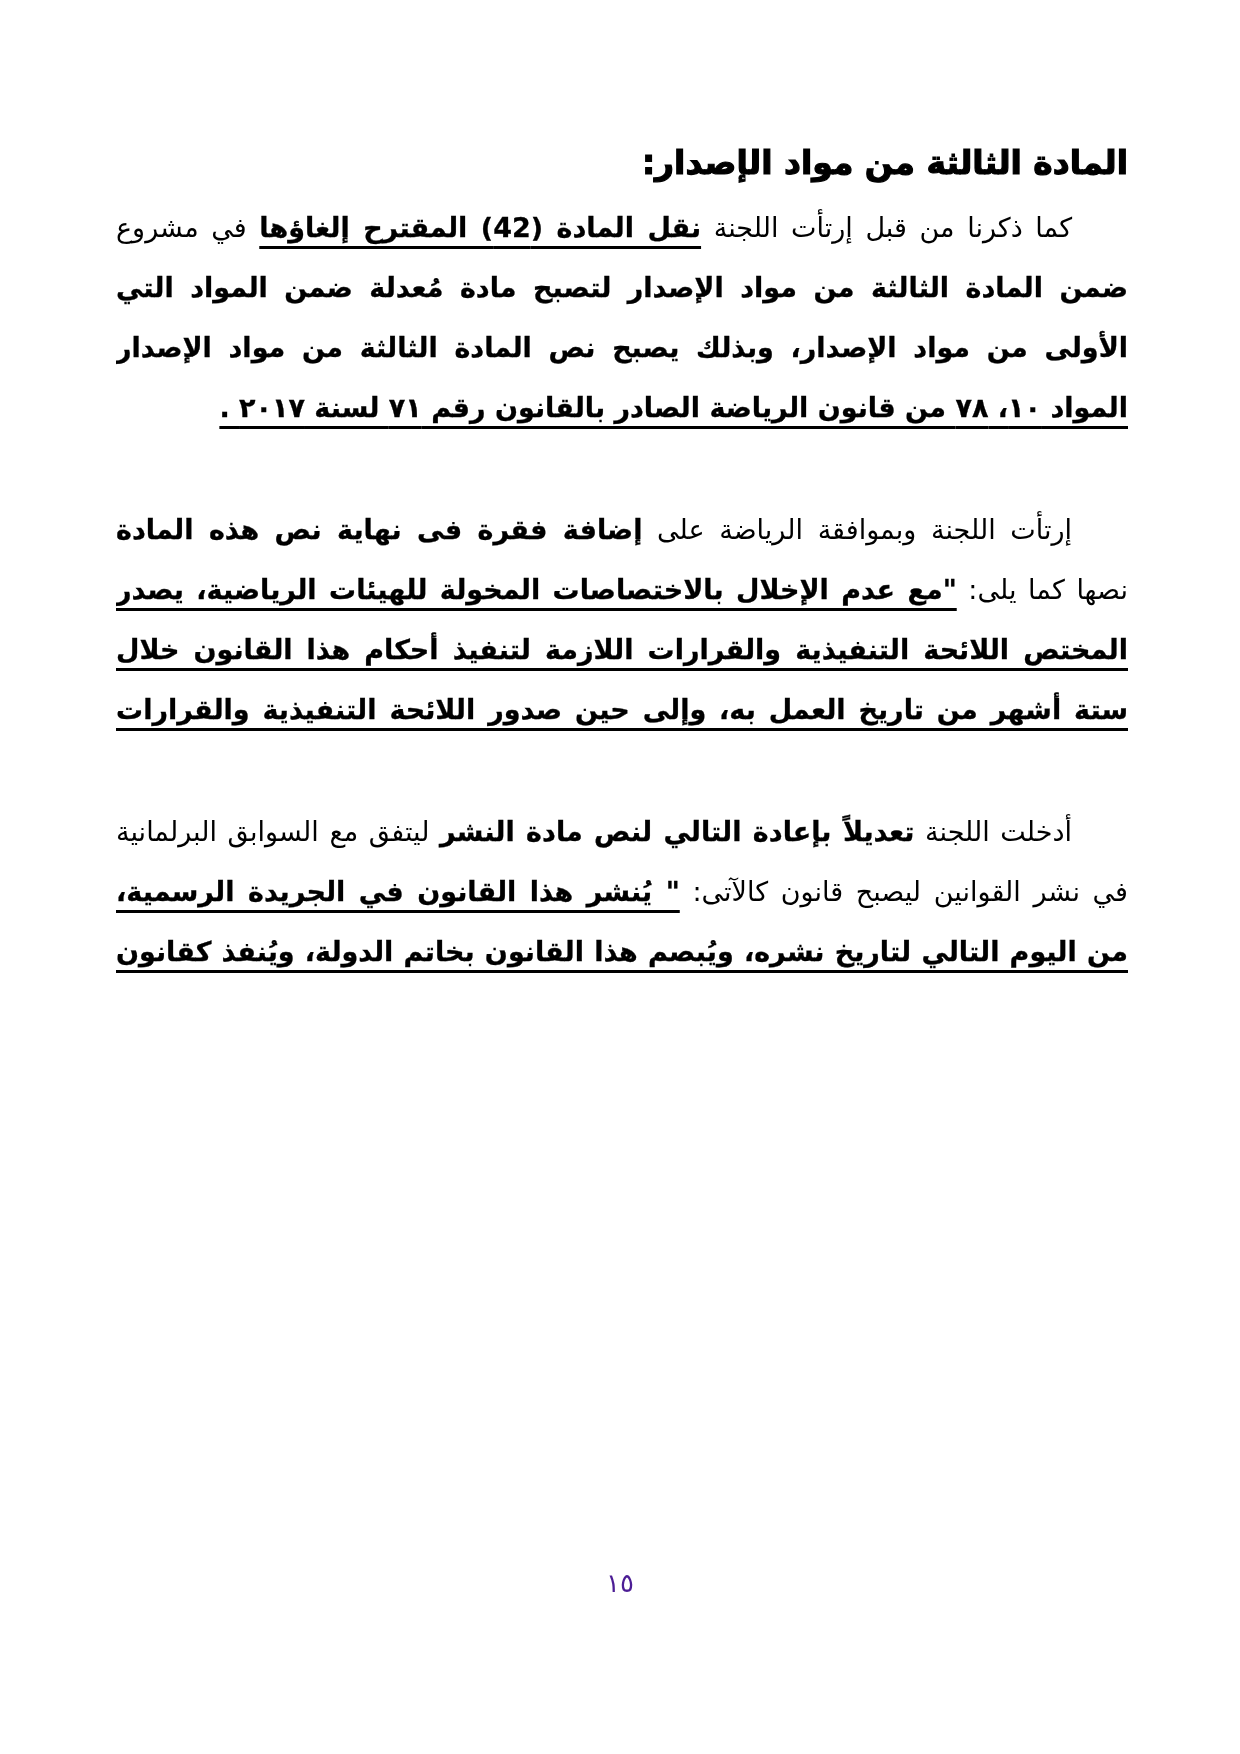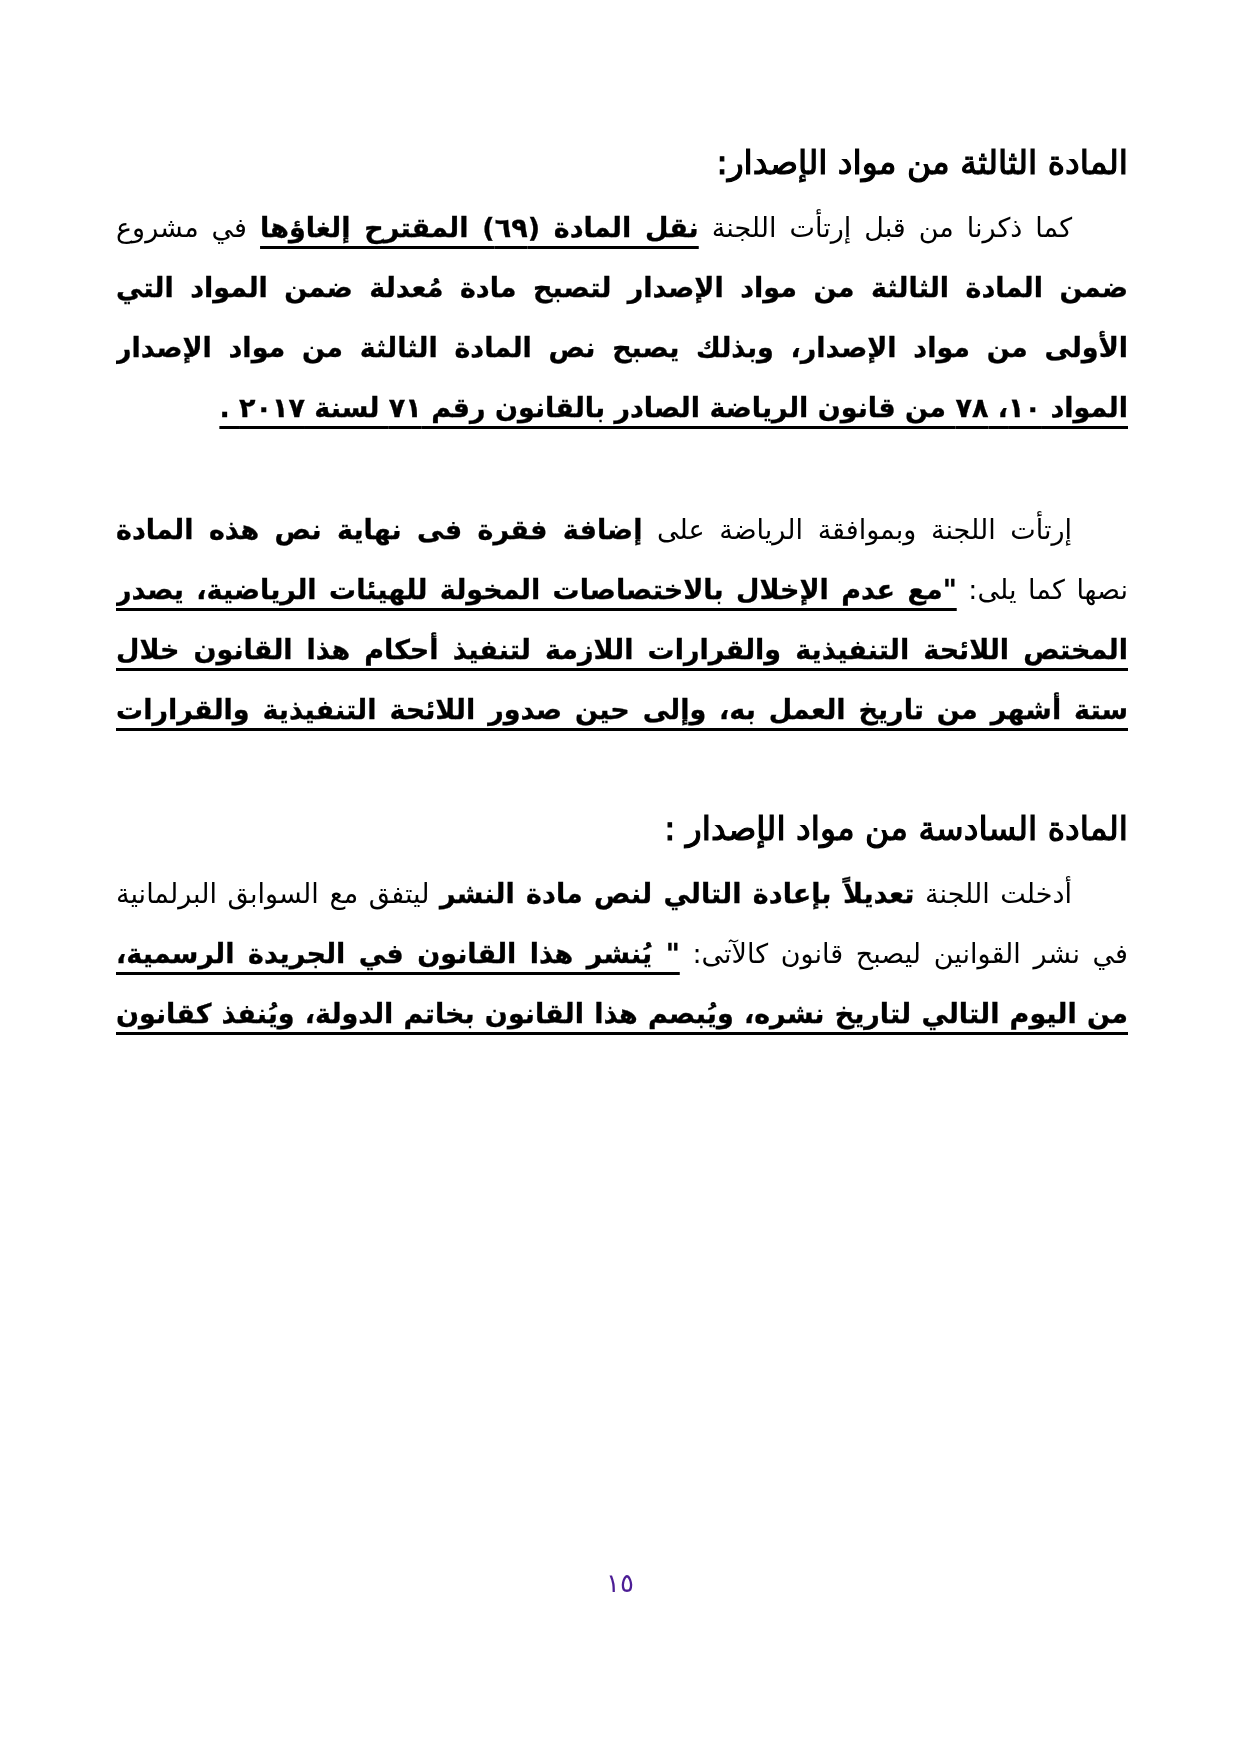--- a/index.html
+++ b/index.html
@@ -15,21 +15,21 @@
     overflow: hidden;
     font-family: "DejaVu Sans", sans-serif;
     color: #000000;
   }
   .content {
     direction: rtl;
     padding: 136px 112px 0 116px;
   }
   .heading {
     font-size: 33px;
-    font-weight: normal;
+    font-weight: bold;
     line-height: 54px;
     text-align: right;
     color: #000;
     -webkit-text-stroke: 1.2px #000;
     letter-spacing: -0.5px;
     margin: 0;
   }
   .paragraph {
     margin: 8px 0 62px 0;
   }
@@ -77,32 +77,31 @@
     color: #4c1d95;
   }
 </style>
 </head>
 <body>
 
 <div class="page">
   <div class="content">
       <div class="heading">المادة الثالثة من مواد الإصدار:</div>
       <div class="paragraph">
-        <div class="line justify indent"><span class="seg normal">كما ذكرنا من قبل إرتأت اللجنة </span><span class="seg bold-underline">نقل المادة (٦٩) المقترح إلغاؤها</span><span class="seg normal"> في مشروع الحكومة</span></div>
+        <div class="line justify indent"><span class="seg normal">كما ذكرنا من قبل إرتأت اللجنة </span><span class="seg bold-underline">نقل المادة (42) المقترح إلغاؤها</span><span class="seg normal"> في مشروع الحكومة</span></div>
         <div class="line justify"><span class="seg bold">ضمن المادة الثالثة من مواد الإصدار لتصبح مادة مُعدلة ضمن المواد التي تضمنتها المادة</span></div>
         <div class="line justify"><span class="seg bold">الأولى من مواد الإصدار، وبذلك يصبح نص المادة الثالثة من مواد الإصدار كالآتى: </span></div>
         <div class="line right"><span class="seg bold-underline">المواد ١٠، ٧٨ من قانون الرياضة الصادر بالقانون رقم ٧١ لسنة ٢٠١٧ .</span></div>
       </div>
       <div class="paragraph">
         <div class="line justify indent"><span class="seg normal">إرتأت اللجنة وبموافقة الرياضة على </span><span class="seg bold">إضافة فقرة فى نهاية نص هذه المادة ليصبح</span></div>
         <div class="line justify"><span class="seg normal">نصها كما يلى: </span><span class="seg bold-underline">"مع عدم الإخلال بالاختصاصات المخولة للهيئات الرياضية، يصدر الوزير</span></div>
         <div class="line justify"><span class="seg bold-underline">المختص اللائحة التنفيذية والقرارات اللازمة لتنفيذ أحكام هذا القانون خلال مدة لا تجاوز</span></div>
         <div class="line justify"><span class="seg bold-underline">ستة أشهر من تاريخ العمل به، وإلى حين صدور اللائحة التنفيذية والقرارات المُشار إليها</span></div>
       </div>
-      <div class="heading">المادة السادسة من مواد الإصدار :</div>
       <div class="paragraph">
         <div class="line justify indent"><span class="seg normal">أدخلت اللجنة </span><span class="seg bold">تعديلاً بإعادة التالي لنص مادة النشر</span><span class="seg normal"> ليتفق مع السوابق البرلمانية</span></div>
         <div class="line justify"><span class="seg normal">في نشر القوانين ليصبح قانون كالآتى: </span><span class="seg bold-underline">" يُنشر هذا القانون في الجريدة الرسمية، ويُعمل به</span></div>
         <div class="line justify"><span class="seg bold-underline">من اليوم التالي لتاريخ نشره، ويُبصم هذا القانون بخاتم الدولة، ويُنفذ كقانون من قوانينها".</span></div>
       </div>
     </div>
   <div class="page-number">١٥</div>
 </div>
 
 </body></html>

